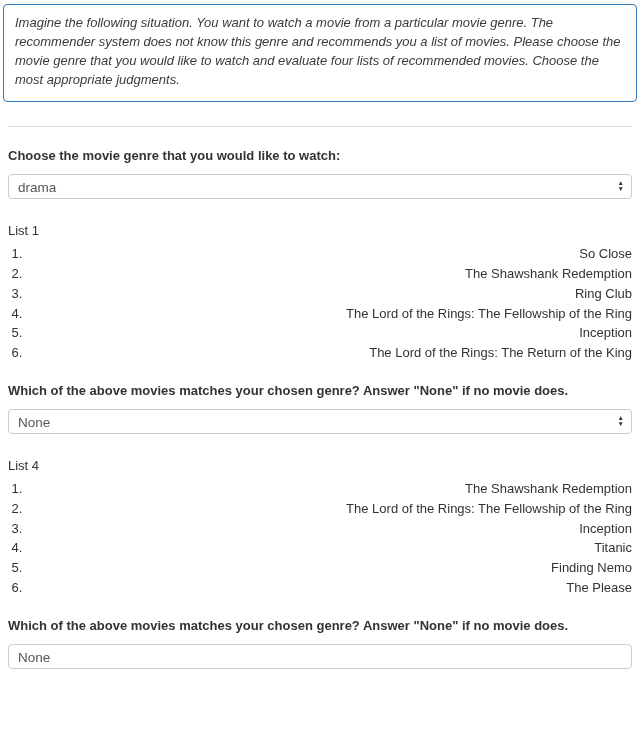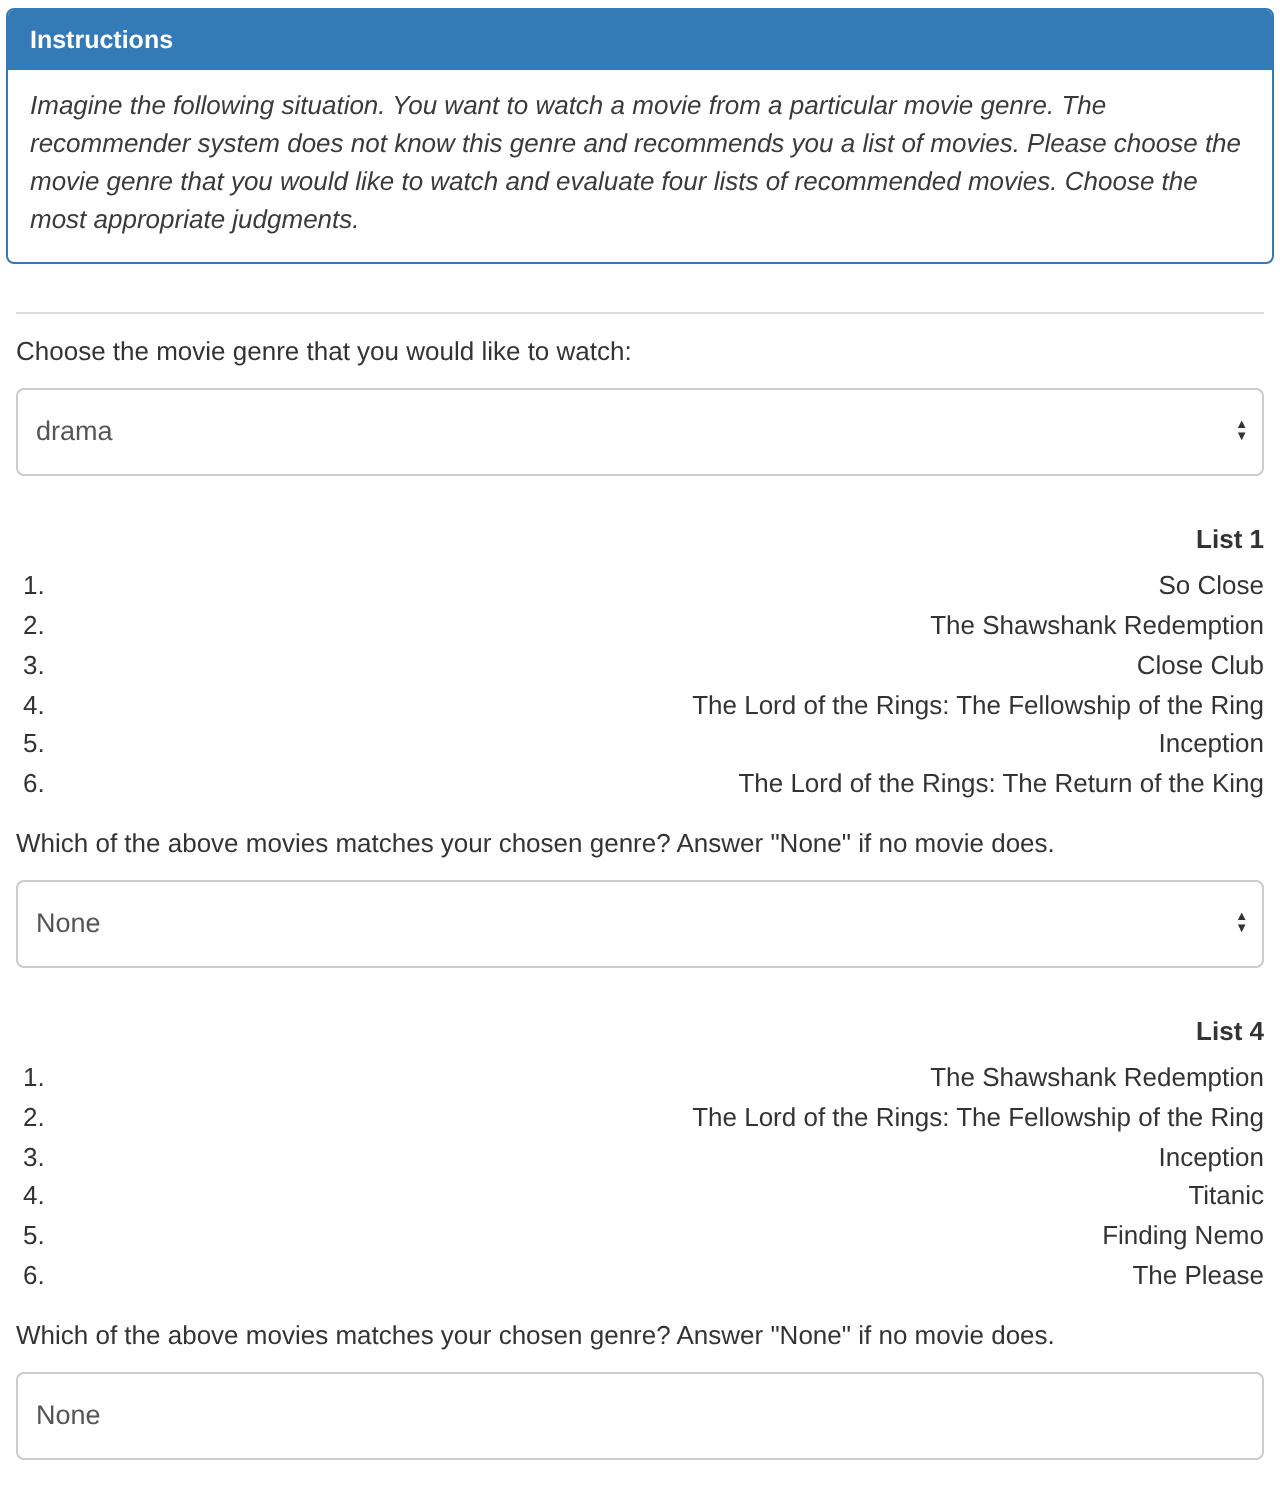--- a/index.html
+++ b/index.html
@@ -36,29 +36,29 @@
 
   .form-area { padding: 0 5px; }
 
   hr.divider {
     border: 0;
     border-top: 1px solid #ddd;
     margin: 0 0 8px 0;
   }
 
   .q-label {
-    font-weight: normal;
-    margin: 10px 0 9px 0;
+    font-weight: bold;
+    margin: 20px 0 9px 0;
     line-height: 1.35;
   }
 
   .select-wrap { position: relative; margin-bottom: 4px; }
   select.form-control {
     width: 100%;
-    height: 44px;
+    height: 25px;
     padding: 5px 22px 5px 9px;
     font-size: 13.5px;
     font-family: "Liberation Sans", "DejaVu Sans", sans-serif;
     color: #555;
     background: #fff;
     border: 1px solid #ccc;
     border-radius: 4px;
     -webkit-appearance: none;
     -moz-appearance: none;
     appearance: none;
@@ -72,39 +72,37 @@
     display: flex;
     flex-direction: column;
     align-items: center;
     font-size: 6.5px;
     line-height: 6px;
     color: #333;
   }
 
   .list-section { margin-top: 24px; }
   .list-title {
-    font-weight: bold;
+    font-weight: normal;
     margin: 0 0 8px 0;
-    text-align: right;
   }
   ol.movie-list {
     margin: 0 0 12px 0;
     padding-left: 18px;
     line-height: 1.3;
     text-align: right;
   }
   ol.movie-list li { margin: 0 0 3px 0; }
 </style>
 </head>
 <body>
 
 <div class="page">
 
   <div class="panel">
-    <div class="panel-heading">Instructions</div>
     <div class="panel-body">Imagine the following situation. You want to watch a movie from a particular movie genre. The recommender system does not know this genre and recommends you a list of movies. Please choose the movie genre that you would like to watch and evaluate four lists of recommended movies. Choose the most appropriate judgments.</div>
   </div>
 
   <div class="form-area">
 
     <hr class="divider">
 
     <div class="field">
       <div class="q-label">Choose the movie genre that you would like to watch:</div>
       <div class="select-wrap">
@@ -116,21 +114,21 @@
             <span>▼</span>
           </span>
       </div>
     </div>
 
     <div class="list-section">
       <div class="list-title">List 1</div>
       <ol class="movie-list">
         <li>So Close</li>
         <li>The Shawshank Redemption</li>
-        <li>Close Club</li>
+        <li>Ring Club</li>
         <li>The Lord of the Rings: The Fellowship of the Ring</li>
         <li>Inception</li>
         <li>The Lord of the Rings: The Return of the King</li>
       </ol>
 
       <div class="q-label">Which of the above movies matches your chosen genre? Answer "None" if no movie does.</div>
       <div class="select-wrap">
         <select class="form-control">
           <option>None</option>
         </select>

